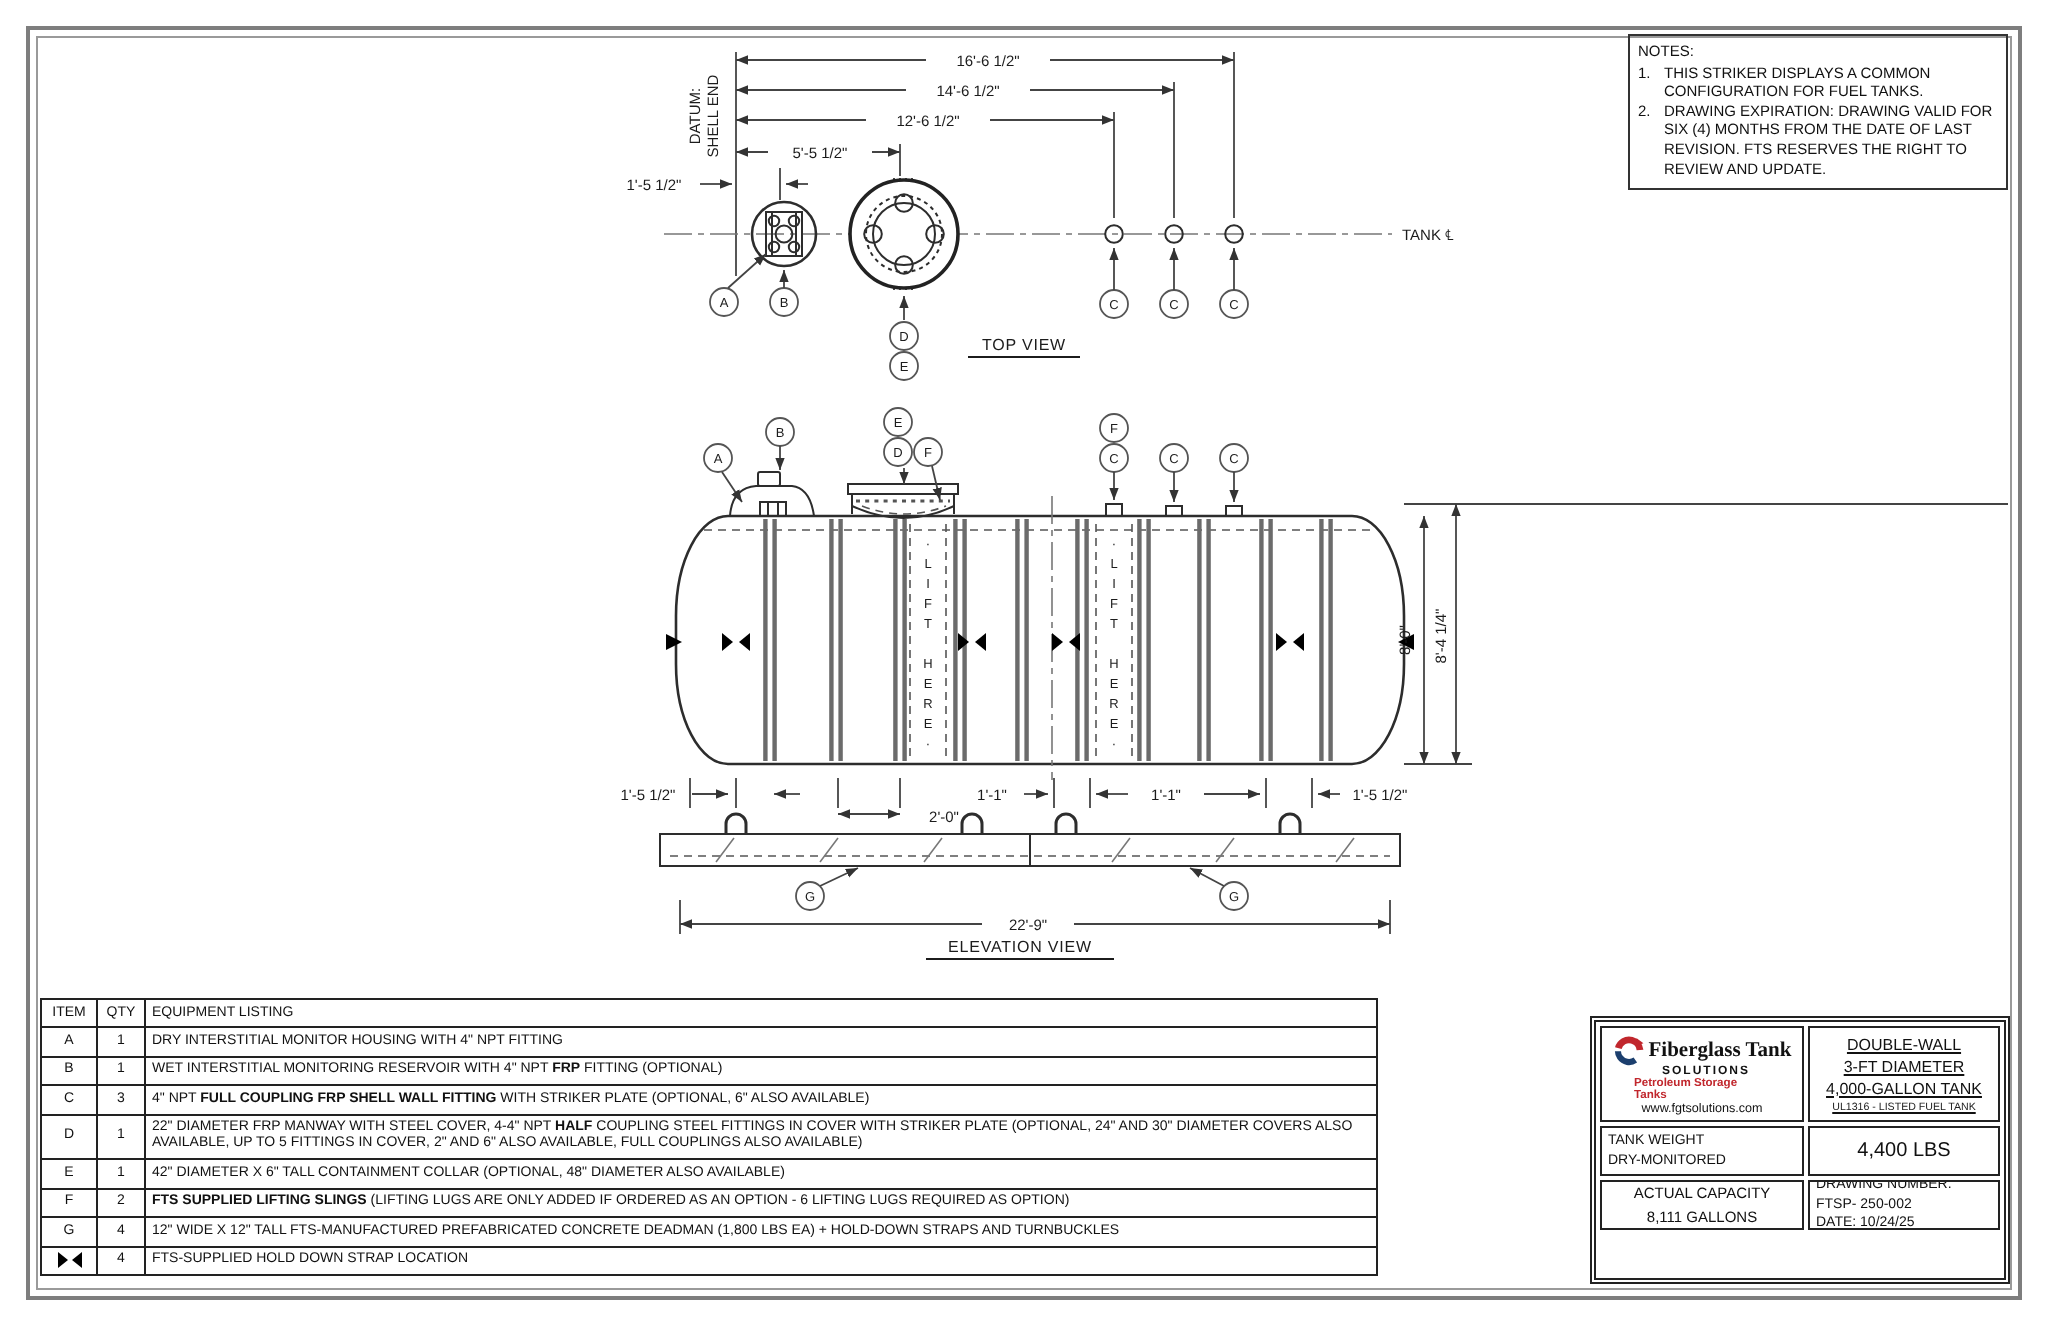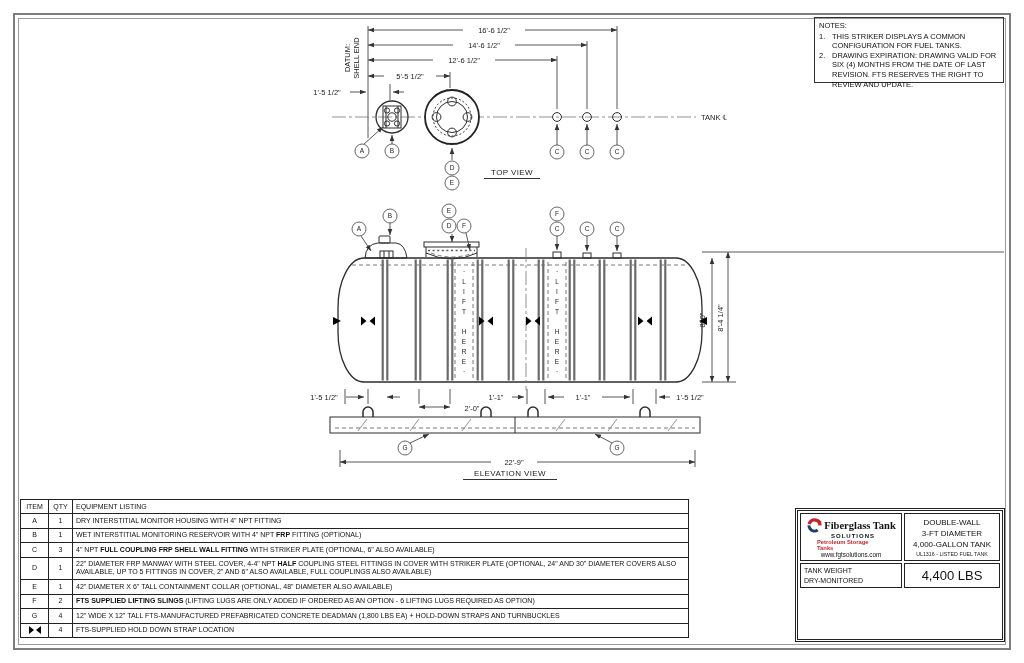--- a/index.html
+++ b/index.html
@@ -2,21 +2,21 @@
 <html style="--line: #333333; --logo-red: #c1272d; --logo-blue: #1c3f6e;"><head>
 <meta charset="utf-8">
 <style>
   html,body{margin:0;padding:0;background:#fff;}
   .page{position:relative;width:1024px;height:663px;background:#fff;overflow:hidden;
         font-family:"Liberation Sans", sans-serif;color:#111;}
   .frame-outer{position:absolute;inset:13px;border:2px solid #7e7e7e;pointer-events:none;}
   .frame-inner{position:absolute;inset:18px;border:1px solid #9a9a9a;pointer-events:none;}
 
   
-  .notes{position:absolute;left:814px;top:17px;width:190px;height:66px;border:1.5px solid #333;
+  .notes{position:absolute;left:814px;top:17px;width:190px;height:78px;border:1.5px solid #333;
          padding:3px 4px;font-size:7.5px;line-height:1.28;box-sizing:border-box;}
   .notes-title{margin-bottom:1px;}
   .note-item{display:flex;}
   .note-num{width:13px;flex:0 0 13px;}
   .note-txt{flex:1;}
 
   
   svg.dwg{position:absolute;left:0;top:0;}
   svg.dwg text{font-family:"Liberation Sans", sans-serif;fill:#1c1c1c;}
   .oline{stroke:#2d2d2d;fill:none;stroke-width:1.3;}
@@ -44,25 +44,25 @@
                border:1px solid #222;outline:1px solid #222;outline-offset:1.5px;
                display:grid;grid-template-rows:48px 25px 25px 1fr;gap:2px;padding:2px;box-sizing:border-box;}
   .tb-row{display:grid;grid-template-columns:102px 1fr;gap:2px;}
   .tb-cell{border:1px solid #222;display:flex;flex-direction:column;justify-content:center;box-sizing:border-box;overflow:hidden;}
   .logo-cell{align-items:center;padding:1px 16px;}
   .logo-top{display:flex;align-items:center;gap:1px;}
   .logo-name{font-family:"Liberation Serif", serif;font-weight:bold;font-size:10.5px;white-space:nowrap;}
   .logo-sub{font-size:6px;font-weight:bold;letter-spacing:1px;align-self:flex-end;margin:-1px 10px 0 0;}
   .logo-tag{font-size:5.8px;font-weight:bold;color:var(--logo-red,#c1272d);}
   .logo-url{font-size:6.3px;}
-  .info-cell{align-items:center;text-align:center;gap:1px;}
+  .info-cell{align-items:center;text-align:center;gap:1px;text-decoration:underline;}
   .info-l{font-size:8px;line-height:1.25;}
   .info-s{font-size:5.3px;color:#222;}
   .lbl-cell{padding:2px 3px;font-size:7px;line-height:1.3;}
-  .val-cell{align-items:center;font-size:13px;}
+  .val-cell{align-items:center;font-size:10px;}
   .cap-cell{align-items:center;text-align:center;font-size:7.5px;line-height:1.5;}
   .drw-cell{padding:2px 3px;font-size:7px;line-height:1.35;}
 </style>
 </head>
 <body>
 
 <div class="page">
   <div class="frame-outer"></div>
   <div class="frame-inner"></div>
 
@@ -480,14 +480,25 @@
     </div>
     <div class="tb-row">
       <div class="tb-cell lbl-cell">
         <div>TANK WEIGHT</div>
         <div>DRY-MONITORED</div>
       </div>
       <div class="tb-cell val-cell">
         <div>4,400 LBS</div>
       </div>
     </div>
+    <div class="tb-row">
+      <div class="tb-cell cap-cell">
+        <div>ACTUAL CAPACITY</div>
+        <div>8,111 GALLONS</div>
+      </div>
+      <div class="tb-cell drw-cell">
+        <div>DRAWING NUMBER:</div>
+        <div>FTSP- 250-002</div>
+        <div>DATE: 10/24/25</div>
+      </div>
+    </div>
   </div>
 </div>
 
 </body></html>

